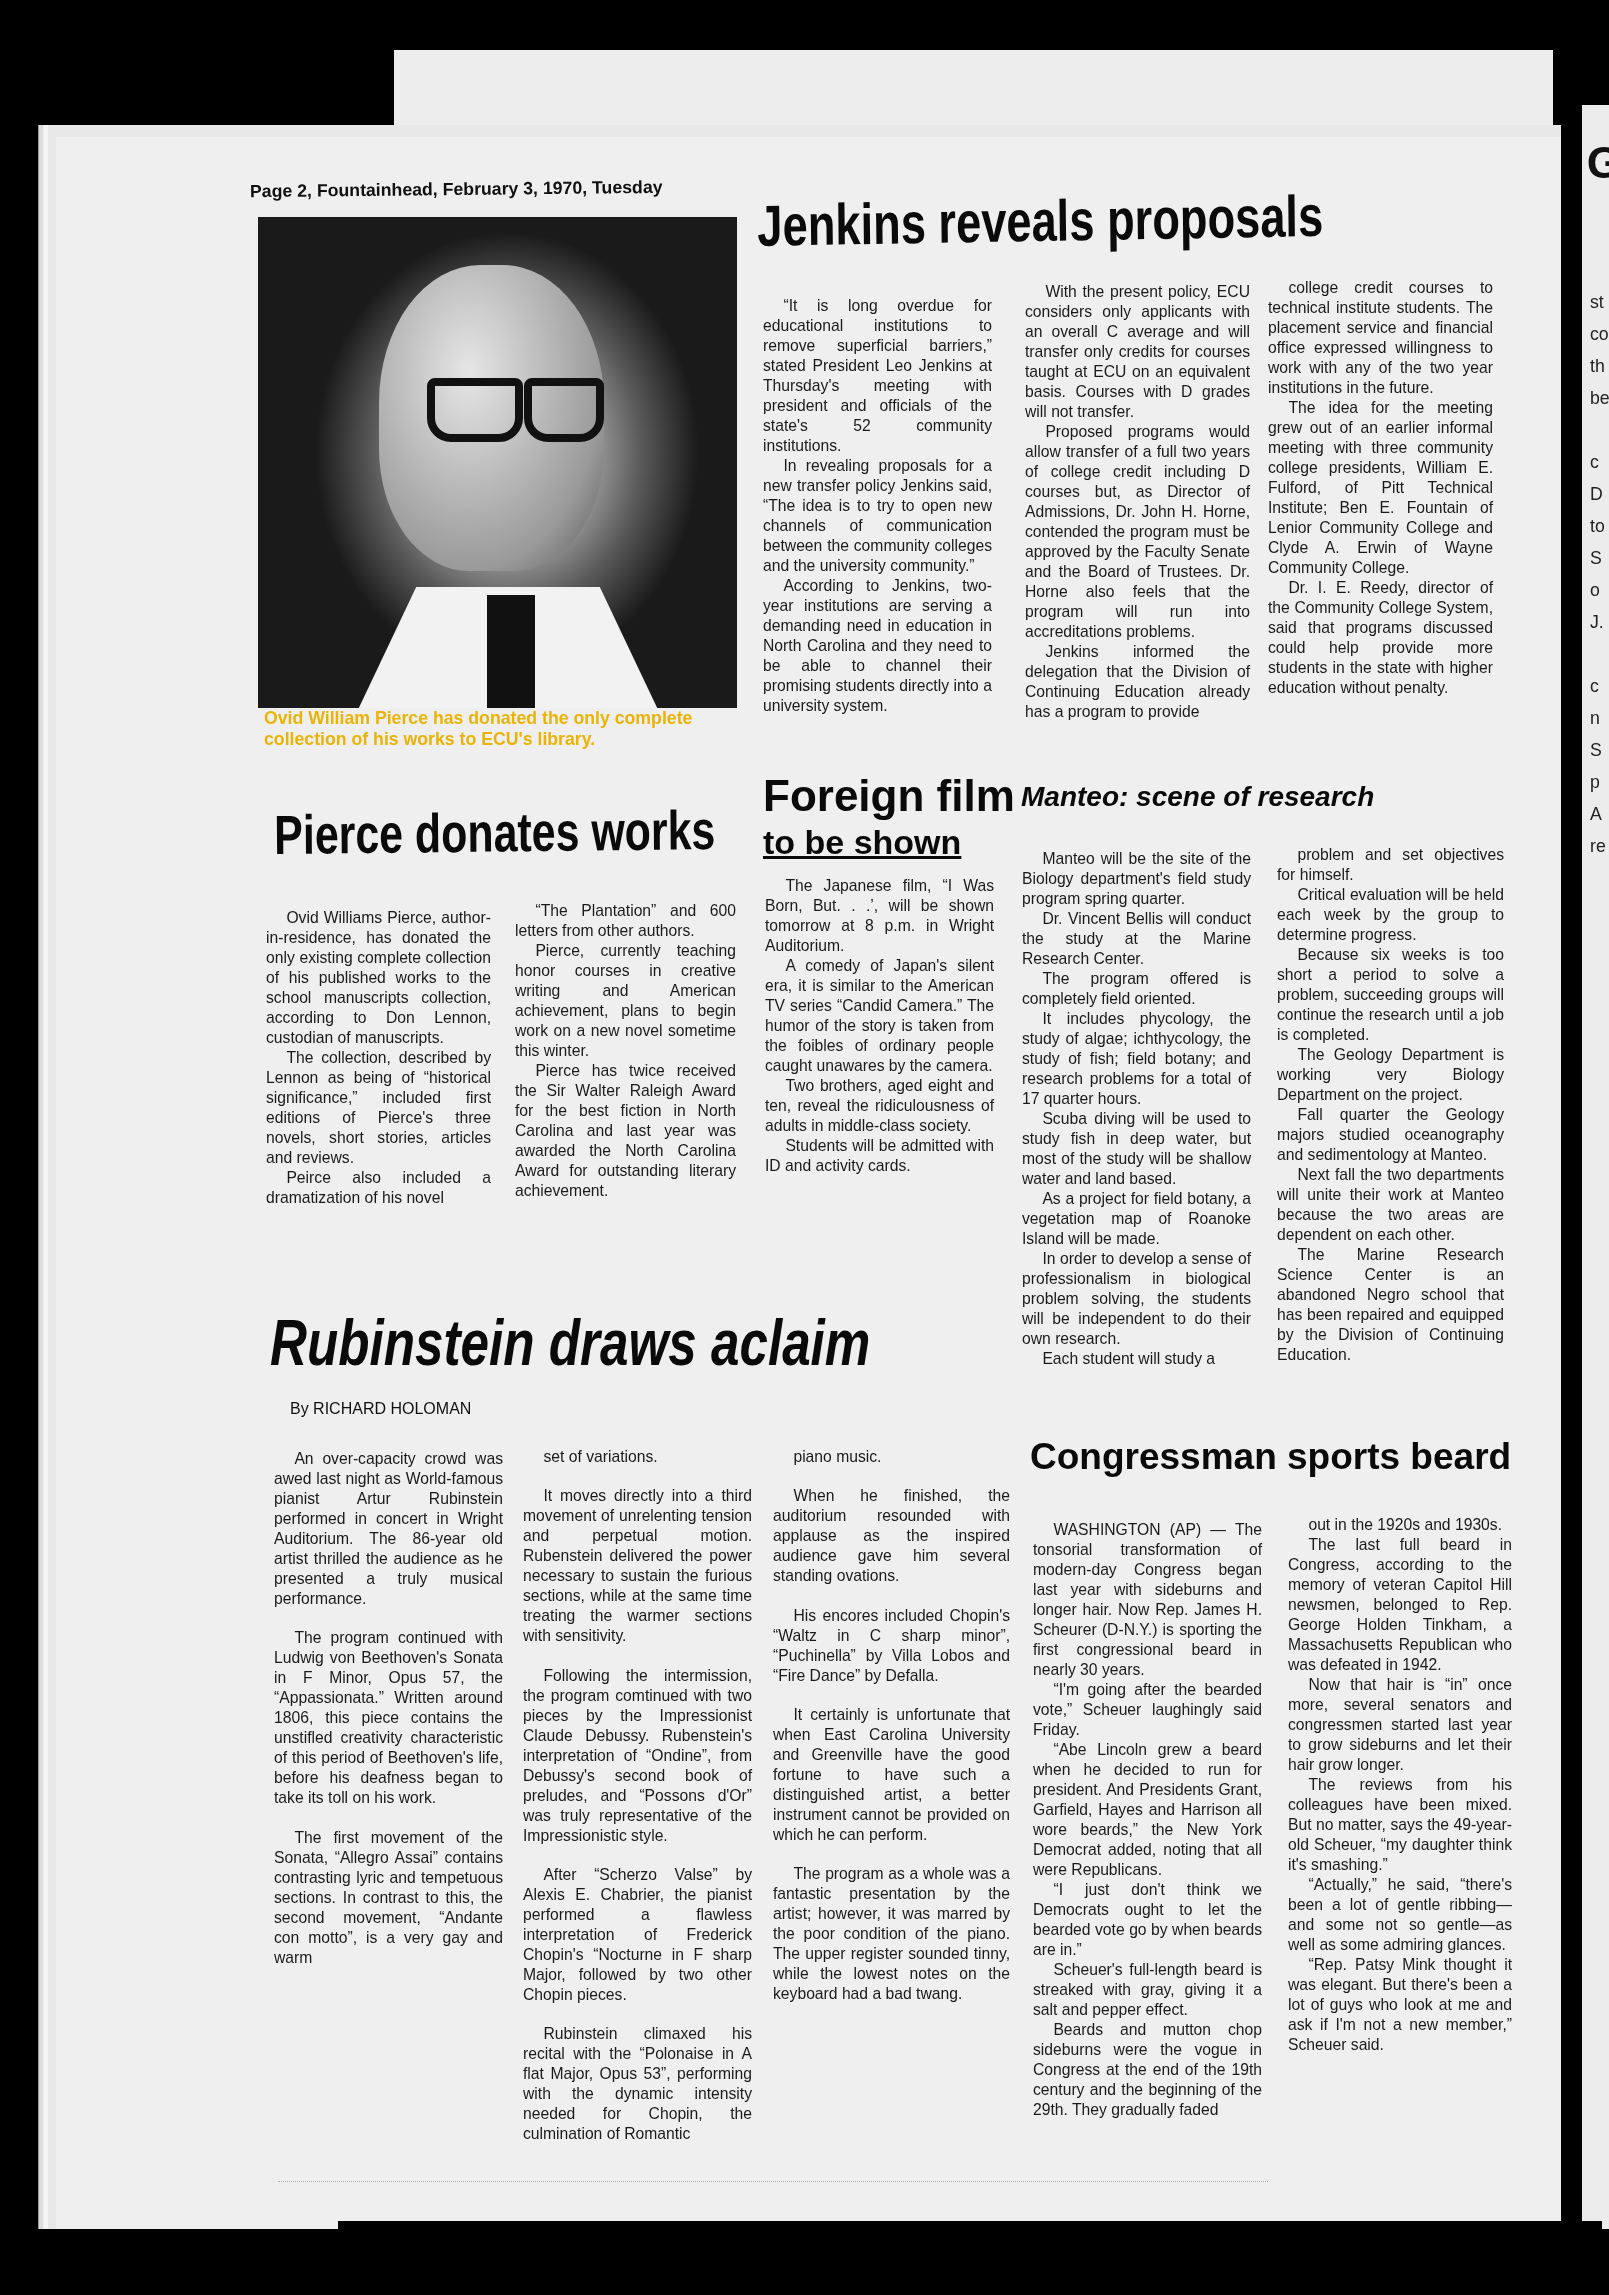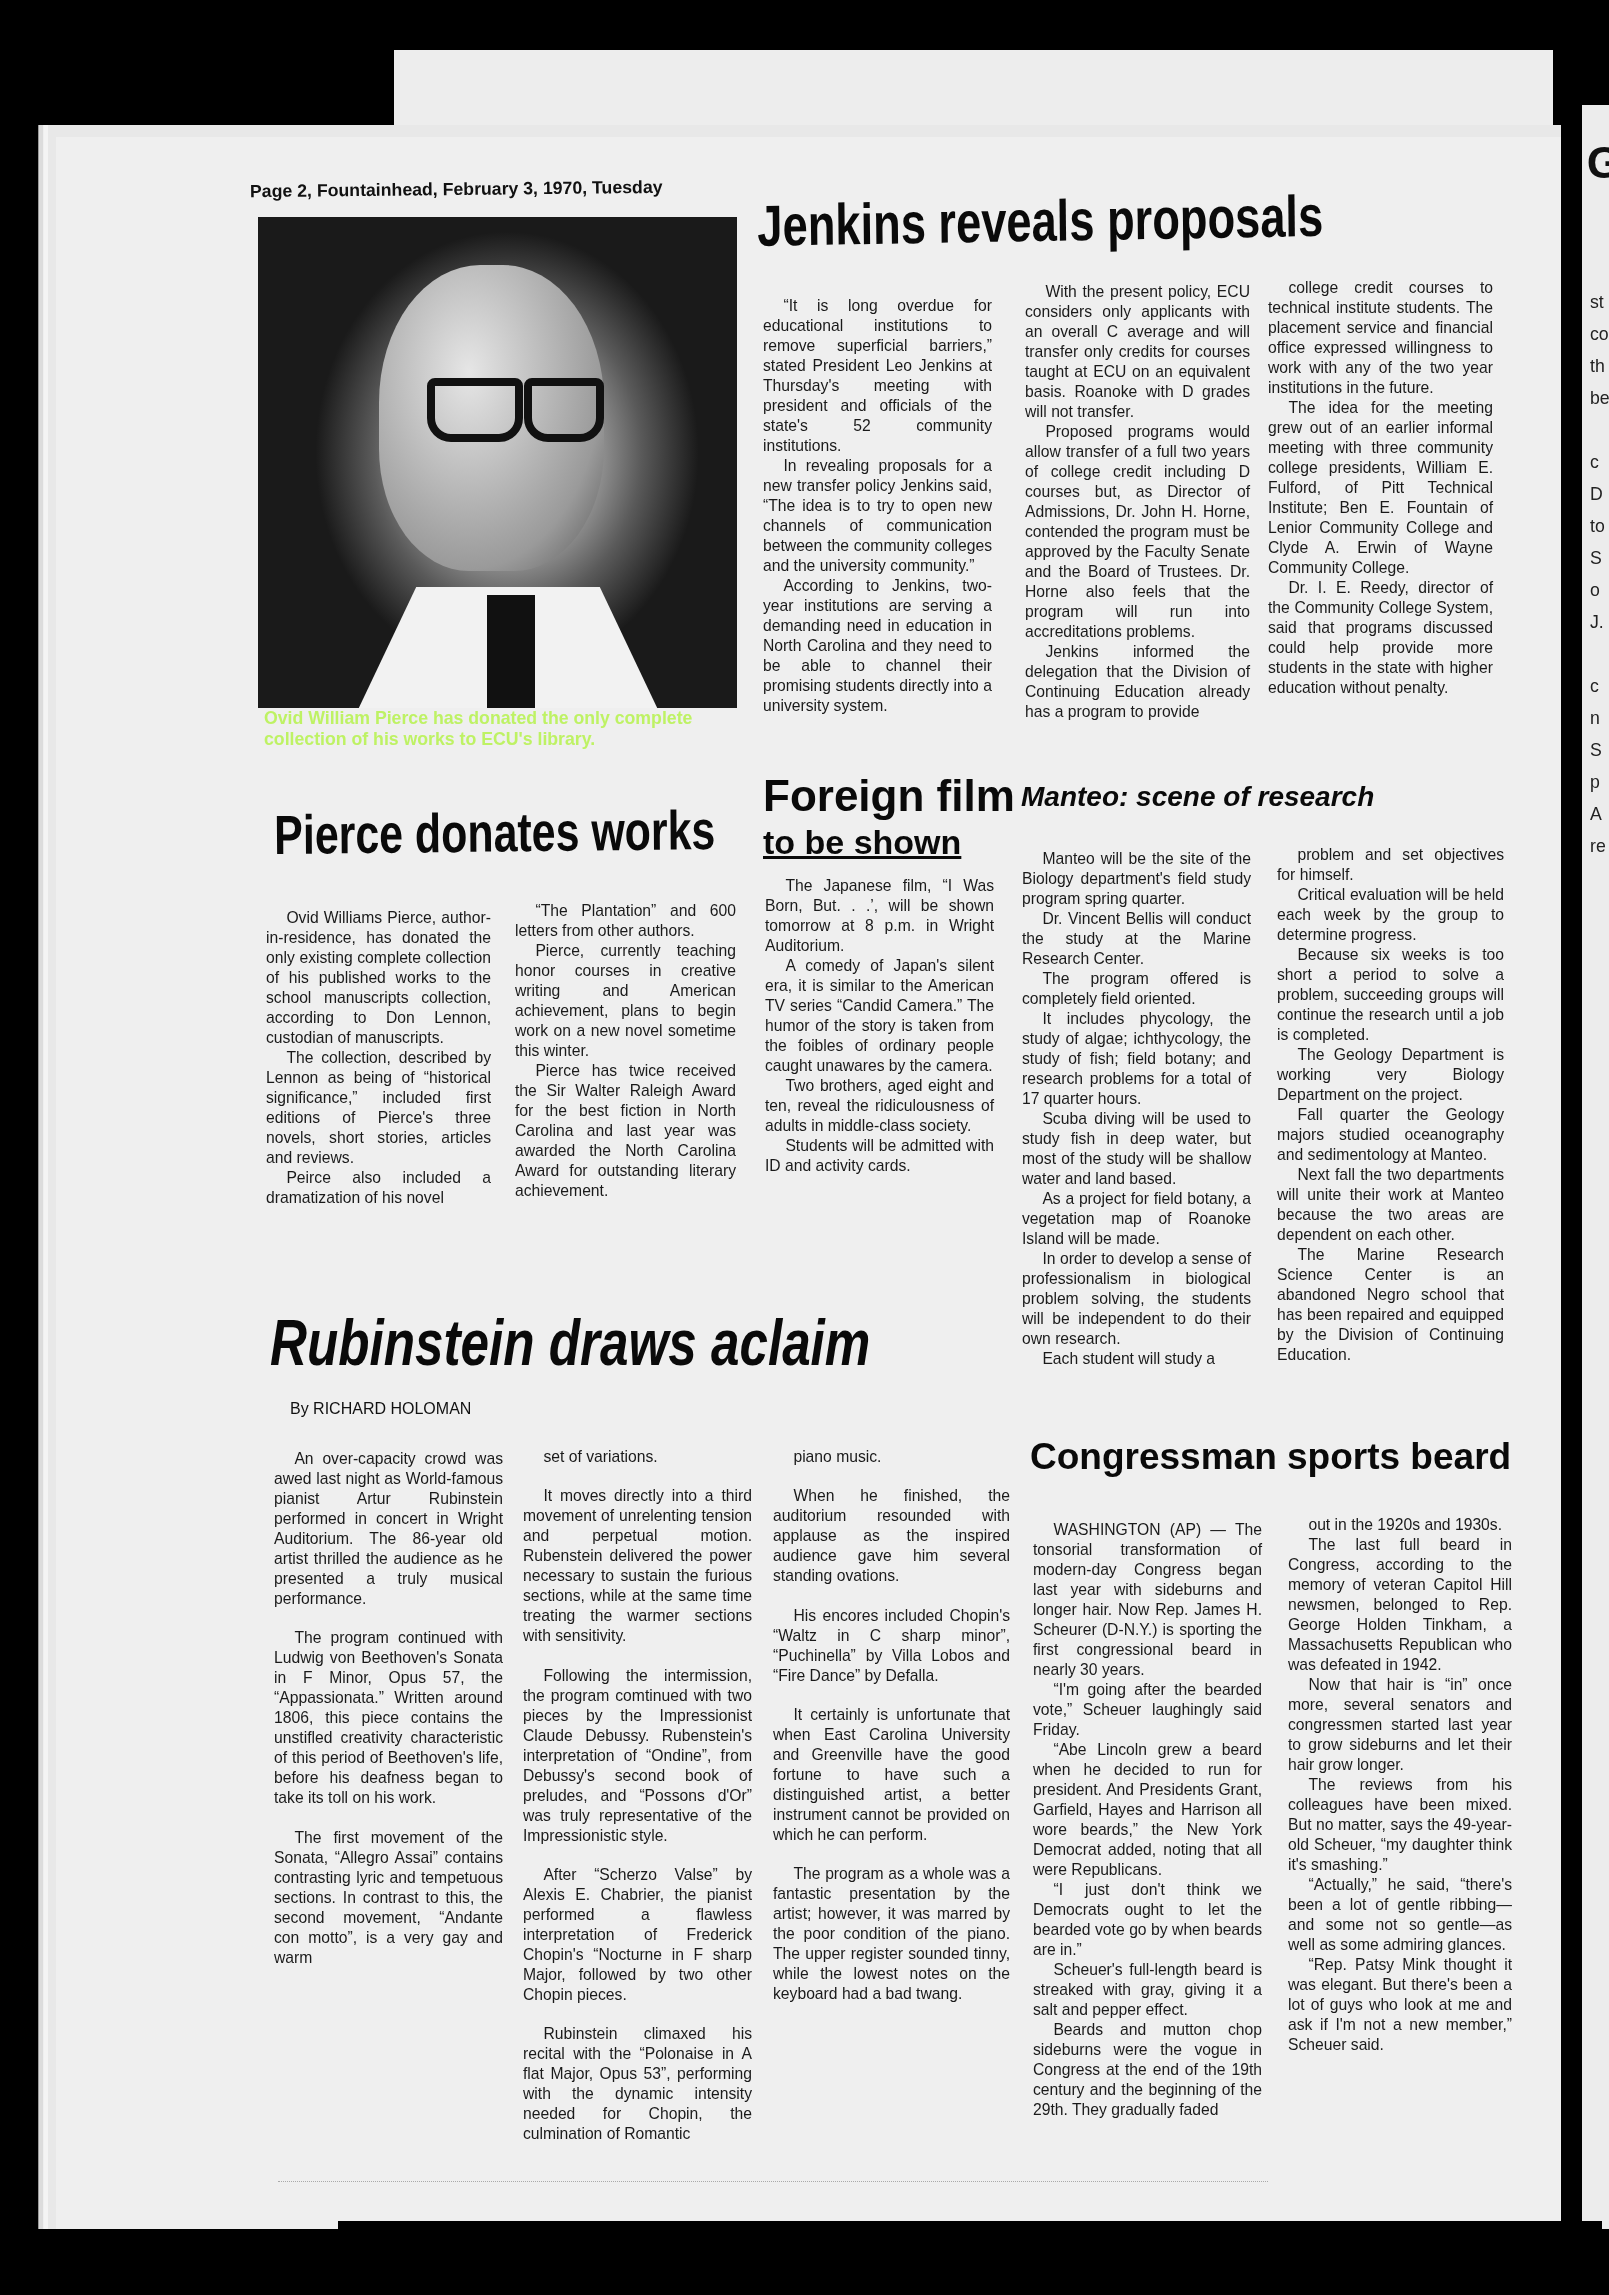--- a/index.html
+++ b/index.html
@@ -48,21 +48,21 @@
     position:absolute; top:161px; width:80px; height:48px; border:8px solid #111; border-radius:8px 8px 24px 24px;
   }
   .photo .glasses-l { left:169px; }
   .photo .glasses-r { left:266px; width:64px; }
   .photo .collar {
     position:absolute; left:97px; top:370px; width:306px; height:129px; background:#f2f2f2;
     clip-path: polygon(20% 0, 80% 0, 100% 100%, 0 100%);
   }
   .photo .tie { position:absolute; left:229px; top:378px; width:48px; height:121px; background:#111; }
   .caption {
-    position:absolute; left:264px; top:708px; width:483px; font-size:17.7px; font-weight:bold; color:#bef264; line-height:21px;
+    position:absolute; left:264px; top:708px; width:483px; font-size:17.7px; font-weight:bold; color:#eab308; line-height:21px;
   }
   h1, h2 { margin:0; color:#0a0a0a; }
   .headline {
     position:absolute; font-family:"Liberation Sans", sans-serif; font-weight:bold; white-space:nowrap;
     transform-origin:left top;
   }
   .col {
     position:absolute; font-size:15.7px; line-height:20px; color:#1a1a1a; text-align:justify;
     font-family:"Liberation Sans", sans-serif;
   }
@@ -114,21 +114,21 @@
 </div>
 <div class="caption">Ovid William Pierce has donated the only complete collection of his works to ECU's library.</div>
 
 <h1 class="headline" style="left:757px; top:192px; font-size:58px; transform:scaleX(0.78) rotate(-0.8deg);">Jenkins reveals proposals</h1>
 <div class="col" id="jenkins-c0" style="left:763px; top:296px; width:229px;">
     <p>“It is long overdue for educational institutions to remove superficial barriers,” stated President Leo Jenkins at Thursday's meeting with president and officials of the state's 52 community institutions.</p>
     <p>In revealing proposals for a new transfer policy Jenkins said, “The idea is to try to open new channels of communication between the community colleges and the university community.”</p>
     <p>According to Jenkins, two-year institutions are serving a demanding need in education in North Carolina and they need to be able to channel their promising students directly into a university system.</p>
   </div>
 <div class="col" id="jenkins-c1" style="left:1025px; top:282px; width:225px;">
-    <p>With the present policy, ECU considers only applicants with an overall C average and will transfer only credits for courses taught at ECU on an equivalent basis. Roanoke with D grades will not transfer.</p>
+    <p>With the present policy, ECU considers only applicants with an overall C average and will transfer only credits for courses taught at ECU on an equivalent basis. Courses with D grades will not transfer.</p>
     <p>Proposed programs would allow transfer of a full two years of college credit including D courses but, as Director of Admissions, Dr. John H. Horne, contended the program must be approved by the Faculty Senate and the Board of Trustees. Dr. Horne also feels that the program will run into accreditations problems.</p>
     <p>Jenkins informed the delegation that the Division of Continuing Education already has a program to provide</p>
   </div>
 <div class="col" id="jenkins-c2" style="left:1268px; top:278px; width:225px;">
     <p>college credit courses to technical institute students. The placement service and financial office expressed willingness to work with any of the two year institutions in the future.</p>
     <p>The idea for the meeting grew out of an earlier informal meeting with three community college presidents, William E. Fulford, of Pitt Technical Institute; Ben E. Fountain of Lenior Community College and Clyde A. Erwin of Wayne Community College.</p>
     <p>Dr. I. E. Reedy, director of the Community College System, said that programs discussed could help provide more students in the state with higher education without penalty.</p>
   </div>
 
 <h1 class="headline" style="left:274px; top:803px; font-size:55px; transform:scaleX(0.78) rotate(-0.5deg);">Pierce donates works</h1>

